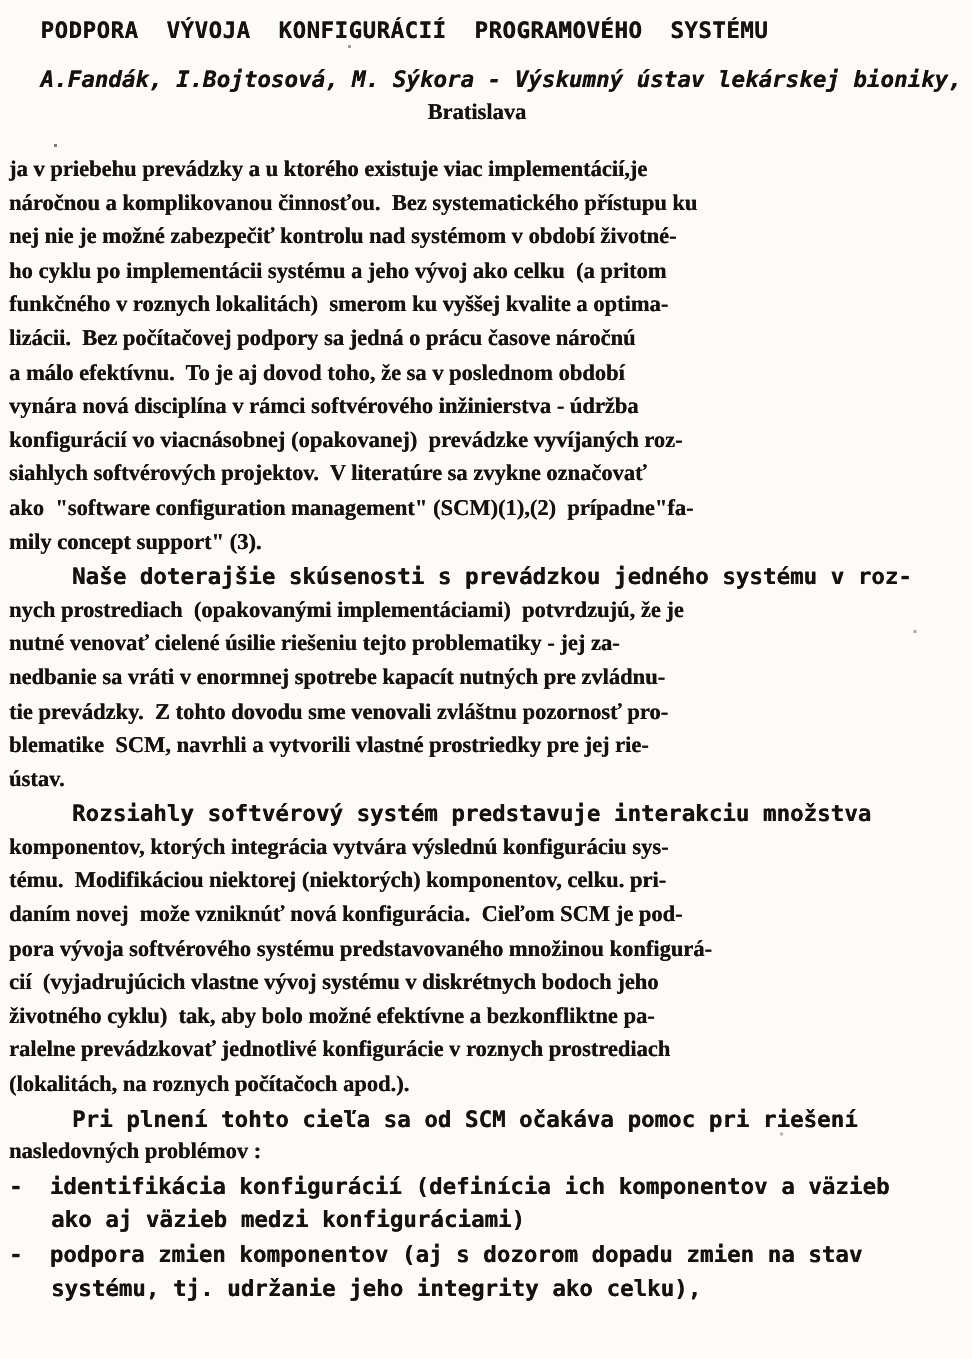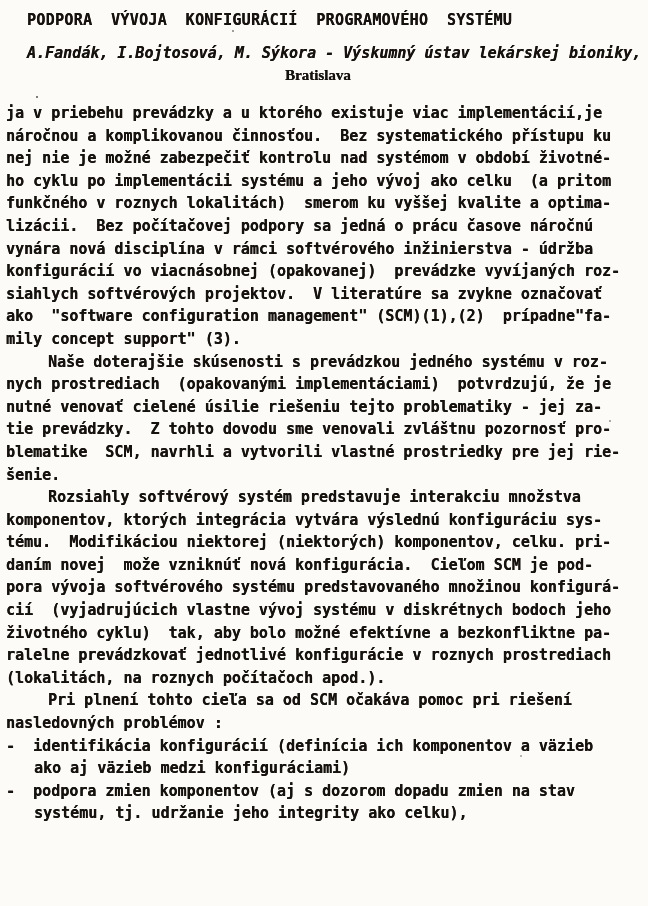--- a/index.html
+++ b/index.html
@@ -41,21 +41,21 @@
     font-family: Liberation Serif, serif;
   }
   .body {
     margin-top: 16px;
   }
   .line {
     line-height: 22.6px;
     white-space: pre;
   }
   .line.para      { padding-left: 42px; }
-  .line.flush     { padding-left: 0; }
+  .line.flush     { padding-left: 0; font-family: Liberation Serif, serif; }
   .line.list      { padding-left: 0; }
   .line.list-cont { padding-left: 28px; }
   .speckles {
     position: absolute;
     left: 0; top: 0;
     width: 2px; height: 2px;
     background: transparent;
     box-shadow:
       36px 96px 0 0 rgba(22,19,15,.55),
       232px 30px 0 0 rgba(22,19,15,.4),
@@ -76,31 +76,33 @@
 
   <div class="authors-loc">Bratislava</div>
 
   <div class="body">
       <div class="line flush">ja v priebehu prevádzky a u ktorého existuje viac implementácií,je</div>
       <div class="line flush">náročnou a komplikovanou činnosťou.  Bez systematického přístupu ku</div>
       <div class="line flush">nej nie je možné zabezpečiť kontrolu nad systémom v období životné-</div>
       <div class="line flush">ho cyklu po implementácii systému a jeho vývoj ako celku  (a pritom</div>
       <div class="line flush">funkčného v roznych lokalitách)  smerom ku vyššej kvalite a optima-</div>
       <div class="line flush">lizácii.  Bez počítačovej podpory sa jedná o prácu časove náročnú</div>
+      <div class="line flush">a málo efektívnu.  To je aj dovod toho, že sa v poslednom období</div>
       <div class="line flush">vynára nová disciplína v rámci softvérového inžinierstva - údržba</div>
       <div class="line flush">konfigurácií vo viacnásobnej (opakovanej)  prevádzke vyvíjaných roz-</div>
       <div class="line flush">siahlych softvérových projektov.  V literatúre sa zvykne označovať</div>
       <div class="line flush">ako  "software configuration management" (SCM)(1),(2)  prípadne"fa-</div>
       <div class="line flush">mily concept support" (3).</div>
       <div class="line para">Naše doterajšie skúsenosti s prevádzkou jedného systému v roz-</div>
       <div class="line flush">nych prostrediach  (opakovanými implementáciami)  potvrdzujú, že je</div>
       <div class="line flush">nutné venovať cielené úsilie riešeniu tejto problematiky - jej za-</div>
+      <div class="line flush">nedbanie sa vráti v enormnej spotrebe kapacít nutných pre zvládnu-</div>
       <div class="line flush">tie prevádzky.  Z tohto dovodu sme venovali zvláštnu pozornosť pro-</div>
       <div class="line flush">blematike  SCM, navrhli a vytvorili vlastné prostriedky pre jej rie-</div>
-      <div class="line flush">šenie.</div>
+      <div class="line flush">ústav.</div>
       <div class="line para">Rozsiahly softvérový systém predstavuje interakciu množstva</div>
       <div class="line flush">komponentov, ktorých integrácia vytvára výslednú konfiguráciu sys-</div>
       <div class="line flush">tému.  Modifikáciou niektorej (niektorých) komponentov, celku. pri-</div>
       <div class="line flush">daním novej  može vzniknúť nová konfigurácia.  Cieľom SCM je pod-</div>
       <div class="line flush">pora vývoja softvérového systému predstavovaného množinou konfigurá-</div>
       <div class="line flush">cií  (vyjadrujúcich vlastne vývoj systému v diskrétnych bodoch jeho</div>
       <div class="line flush">životného cyklu)  tak, aby bolo možné efektívne a bezkonfliktne pa-</div>
       <div class="line flush">ralelne prevádzkovať jednotlivé konfigurácie v roznych prostrediach</div>
       <div class="line flush">(lokalitách, na roznych počítačoch apod.).</div>
       <div class="line para">Pri plnení tohto cieľa sa od SCM očakáva pomoc pri riešení</div>

